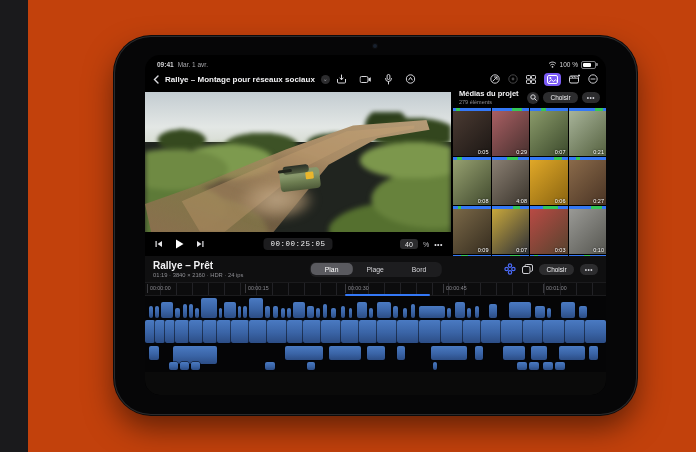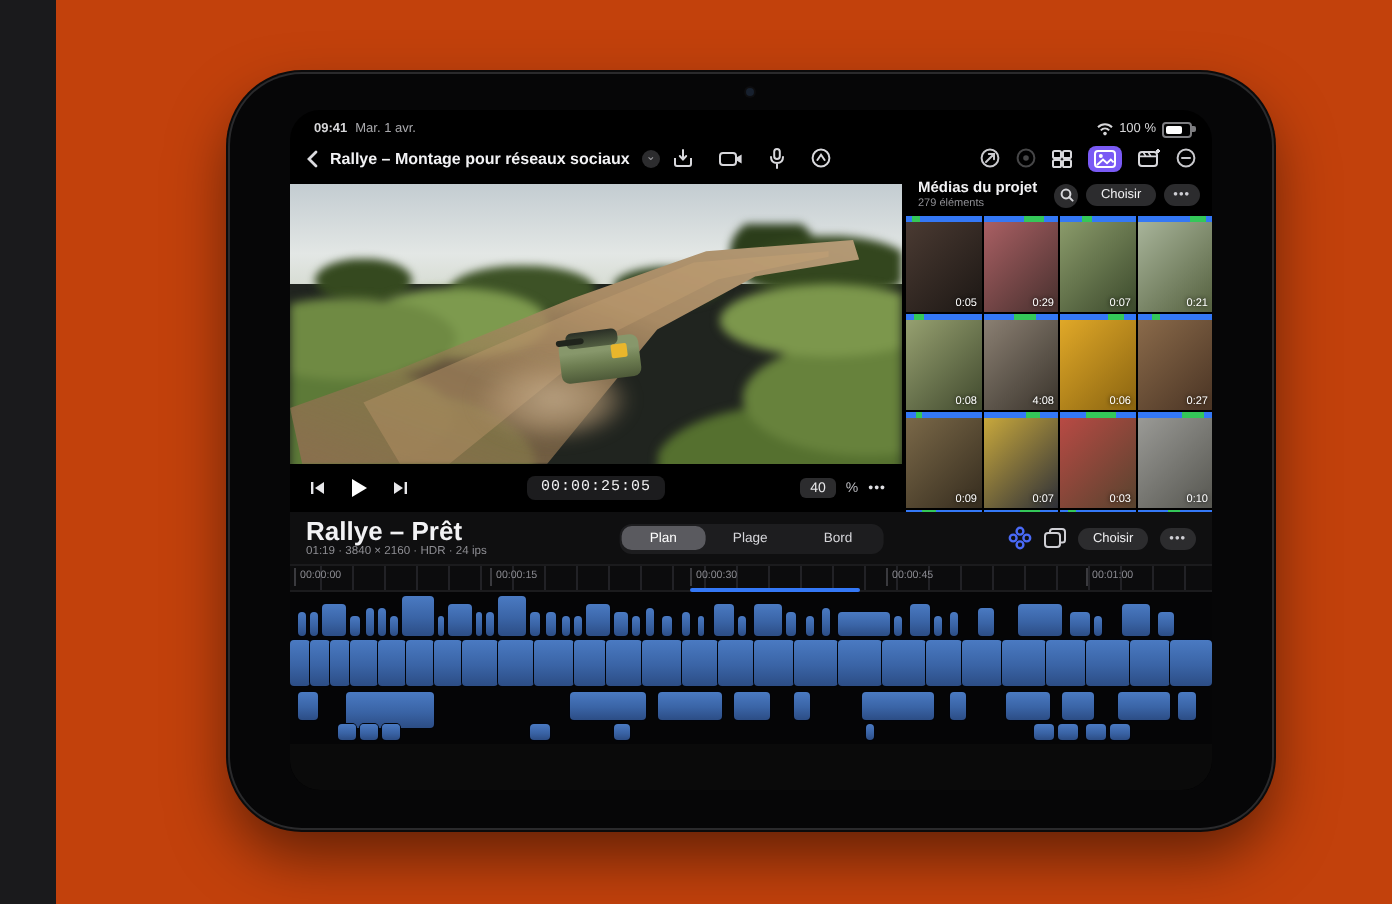--- a/index.html
+++ b/index.html
@@ -109,21 +109,21 @@
   .mcell{position:relative;background:#111;overflow:hidden;}
   .mbar{position:absolute;left:0;top:0;right:0;height:3px;background:var(--barblue,#3478f6);}
   .mgreen{position:absolute;top:0;height:3px;background:var(--favgreen,#34c759);}
   .mimg{position:absolute;left:0;top:3px;right:0;bottom:0;}
   .mdur{position:absolute;right:2px;bottom:1px;font-size:5.5px;color:#fff;text-shadow:0 0 2px #000;}
 
   
   .timeline{flex:1;display:flex;flex-direction:column;position:relative;background:#0a0a0a;}
   .tl-head{height:26px;flex:0 0 auto;position:relative;display:flex;align-items:center;padding:0 8px;background:#0f0f10;}
   .tl-titles{line-height:1.2;}
-  .tl-title{font-size:13px;font-weight:bold;color:#f2f2f4;}
+  .tl-title{font-size:10px;font-weight:bold;color:#f2f2f4;}
   .tl-sub{font-size:5.8px;color:#8e8e93;}
   .seg{position:absolute;left:50%;transform:translateX(-50%);display:flex;background:#1d1d1f;border-radius:6px;padding:1.5px;}
   .seg span{font-size:6.8px;color:#d6d6da;padding:2.5px 14px;border-radius:5px;}
   .seg span.on{background:#5a5a5f;color:#fff;}
   .tl-actions{position:absolute;right:8px;display:flex;align-items:center;gap:6px;}
   .ruler{height:12px;flex:0 0 auto;position:relative;background:#0c0c0d;border-top:1px solid #1b1b1d;border-bottom:1px solid #1b1b1d;
     background-image:repeating-linear-gradient(90deg,transparent 0 15px,#222226 15px 16px);}
   .tick{position:absolute;top:1px;font-size:5.3px;color:#8a8a90;border-left:1px solid #3a3a3e;padding-left:2px;line-height:9px;white-space:nowrap;}
   .renderbar{position:absolute;bottom:-1px;height:2.5px;background:var(--barblue,#3478f6);border-radius:1px;}
   .tracks{height:76px;flex:0 0 auto;position:relative;background:#050506;overflow:hidden;}

